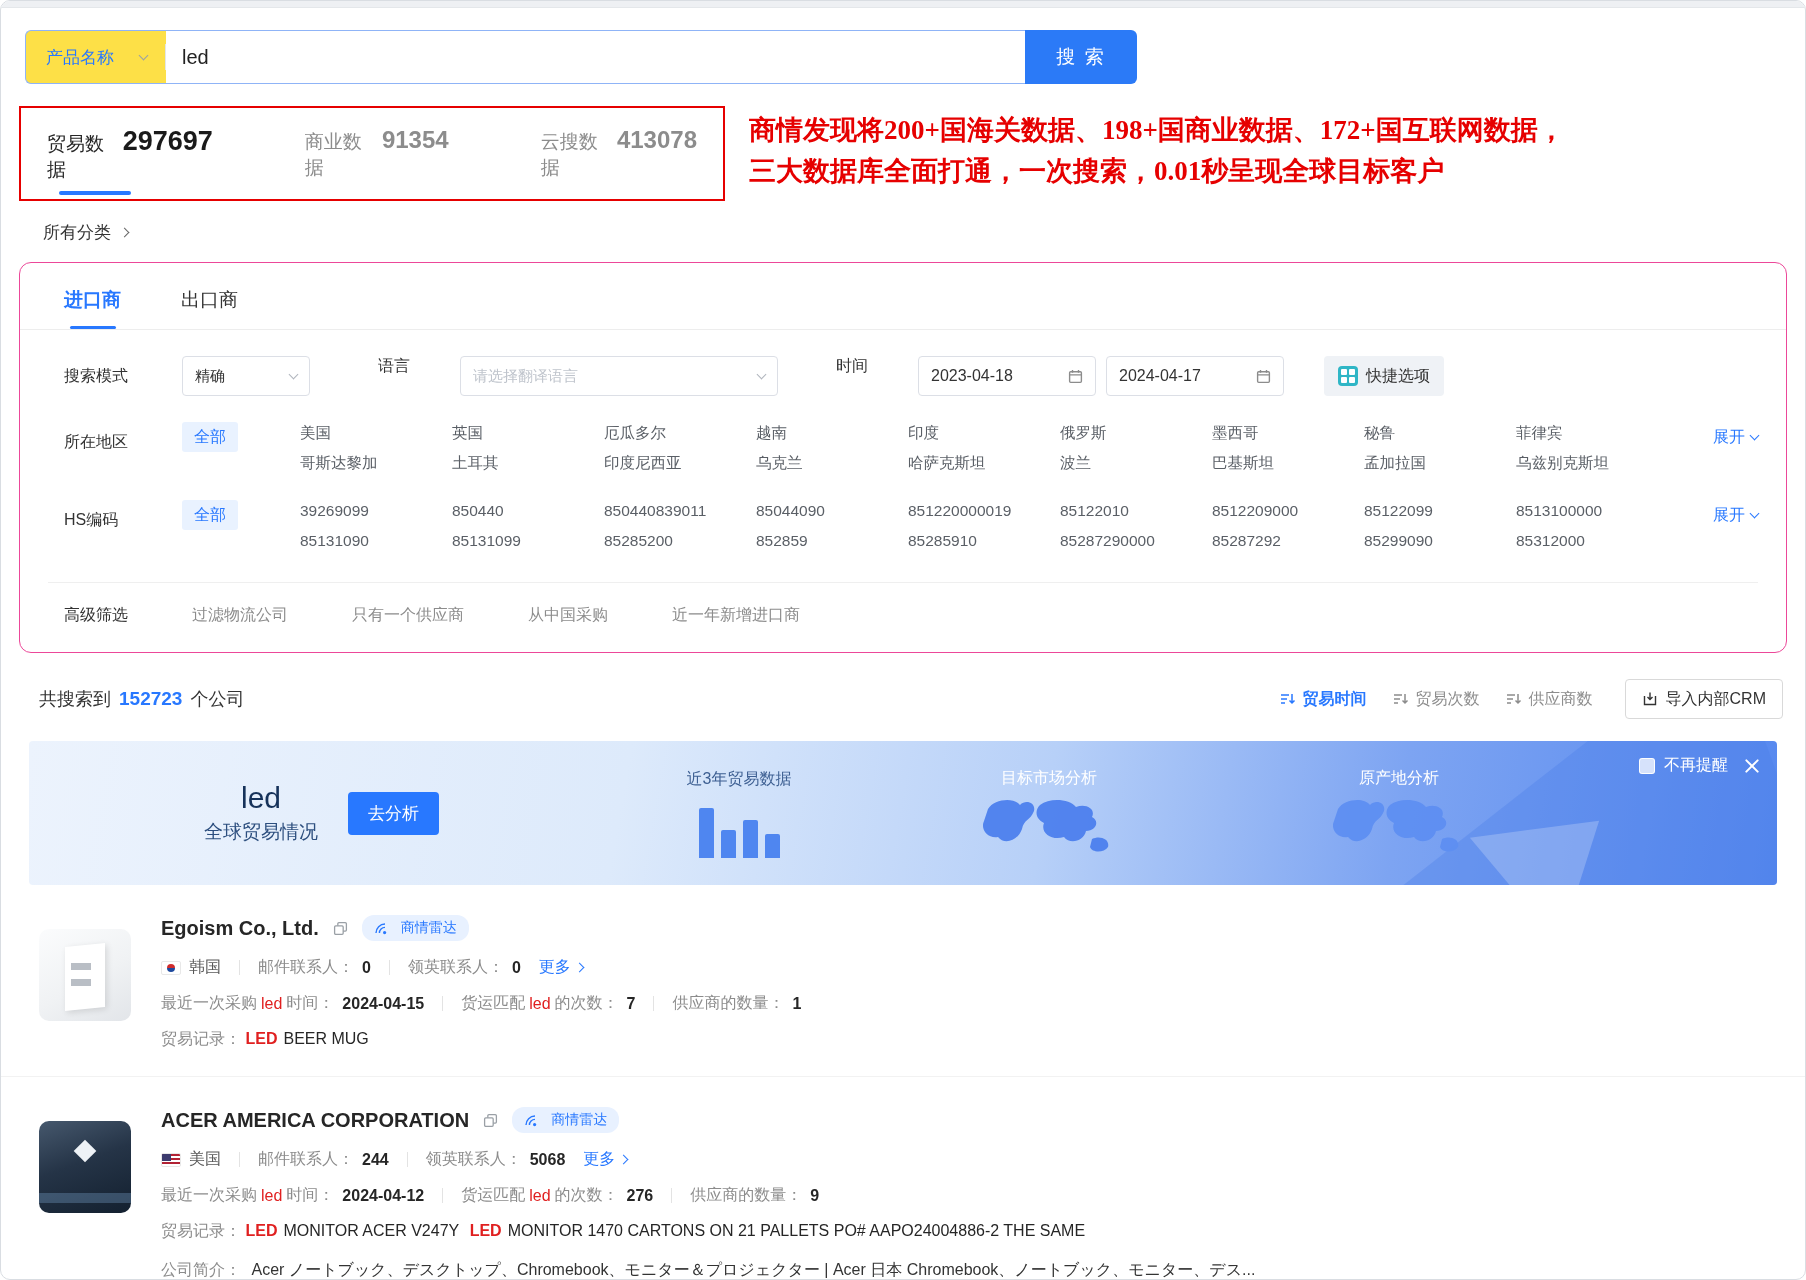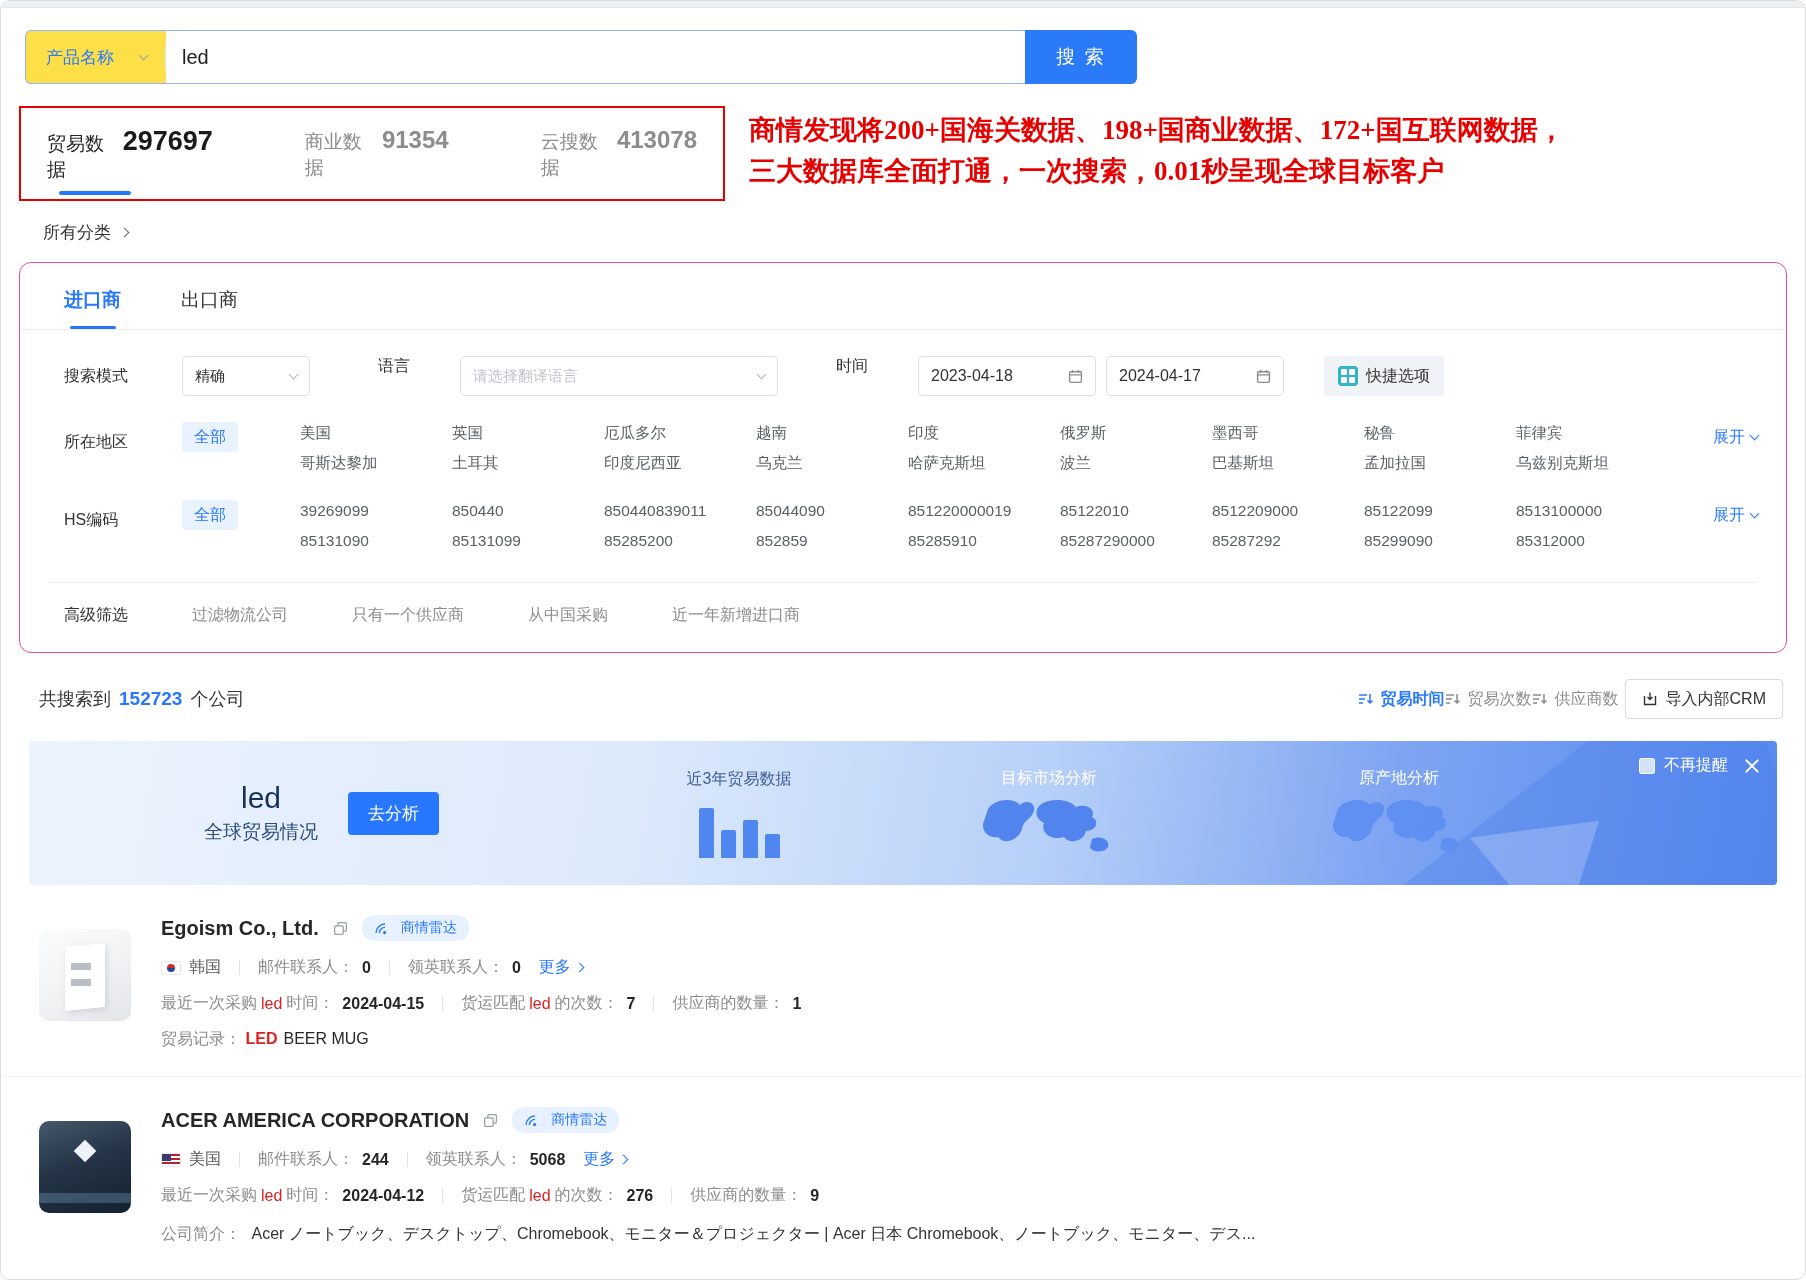--- a/index.html
+++ b/index.html
@@ -61,21 +61,21 @@
   .expand{color:#2878ff;font-size:16px;display:flex;align-items:center;gap:6px;cursor:pointer;flex:none;margin-left:8px;line-height:30px}
   .fc-divider{height:1px;background:#efefef;margin:30px 28px 0 28px}
   .adv-row{display:flex;gap:64px;padding:22px 44px 26px 44px;font-size:16px}
   .adv-first{color:#333;cursor:pointer}
   .adv-item{color:#8c8c8c;cursor:pointer}
 
   
   .results-bar{display:flex;align-items:center;justify-content:space-between;padding:26px 22px 18px 38px}
   .res-left{font-size:18px;color:#333;display:flex;gap:8px;align-items:baseline}
   .res-count{color:#2878ff;font-weight:700;font-size:19px}
-  .res-right{display:flex;align-items:center;}
+  .res-right{display:flex;align-items:center;gap:26px}
   .sort-item{display:flex;align-items:center;gap:7px;font-size:16px;color:#8c8c8c;cursor:pointer}
   .sort-item.active{color:#2878ff;font-weight:600}
   .crm-btn{display:flex;align-items:center;gap:8px;border:1px solid #d9d9d9;border-radius:4px;height:40px;padding:0 16px;font-size:16px;color:#333;background:#fff;cursor:pointer;margin-left:6px}
 
   
   .banner{position:relative;margin:4px 28px 0 28px;height:144px;border-radius:4px;overflow:hidden;background:linear-gradient(100deg,#ecf3fd 0%,#ddeafb 34%,#b7d0f8 58%,#7da4f2 78%,#5688ef 100%)}
   .banner-deco1{position:absolute;right:-40px;top:20px;width:420px;height:260px;background:#4a7ee9;opacity:.35;transform:rotate(-38deg) skewX(-18deg)}
   .banner-deco2{position:absolute;right:150px;top:60px;width:0;height:0;border-left:70px solid transparent;border-right:70px solid transparent;border-bottom:110px solid rgba(255,255,255,.22);transform:rotate(50deg)}
   .banner-inner{position:relative;display:flex;height:100%;align-items:center}
   .bn-left{width:585px;display:flex;align-items:center;justify-content:center;gap:30px}
@@ -506,19 +506,24 @@
           <b>2024-04-12</b>
         <span class="vdiv"></span>
         <span>货运匹配</span>
           <span class="kw-red">led</span>
           <span>的次数：</span>
           <b>276</b>
         <span class="vdiv"></span>
         <span>供应商的数量：</span>
           <b>9</b>
       </div>
+      <div class="c-record">
+        <span>贸易记录：</span>
+        <span class="rec-red">LED</span><span class="rec-text">MONITOR ACER V247Y</span>
+        <span class="rec-red">LED</span><span class="rec-text">MONITOR 1470 CARTONS ON 21 PALLETS PO# AAPO24004886-2 THE SAME</span>
+      </div>
       <div class="c-intro">
         <span>公司简介：</span>
         <span class="txt">Acer ノートブック、デスクトップ、Chromebook、モニター＆プロジェクター | Acer 日本 Chromebook、ノートブック、モニター、デス...</span>
       </div>
     </div>
   </div>
 </div>
 
 </body></html>

